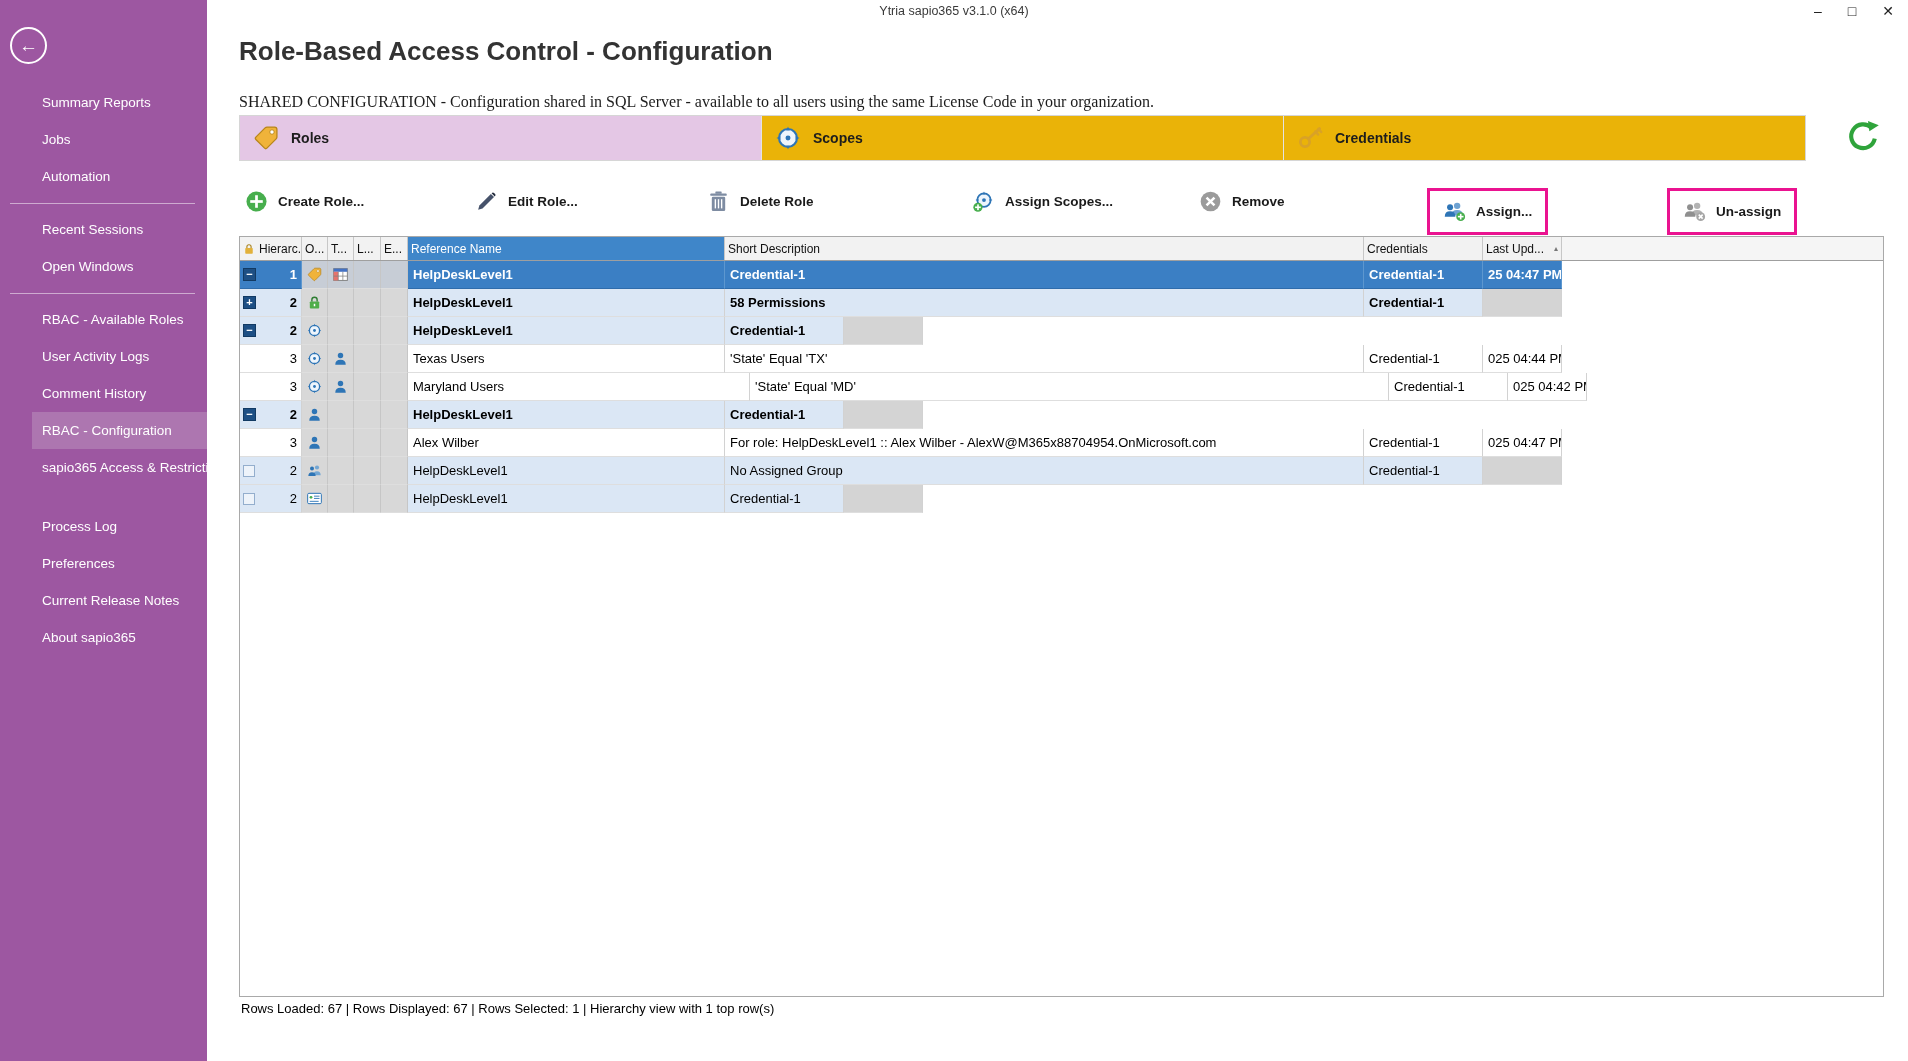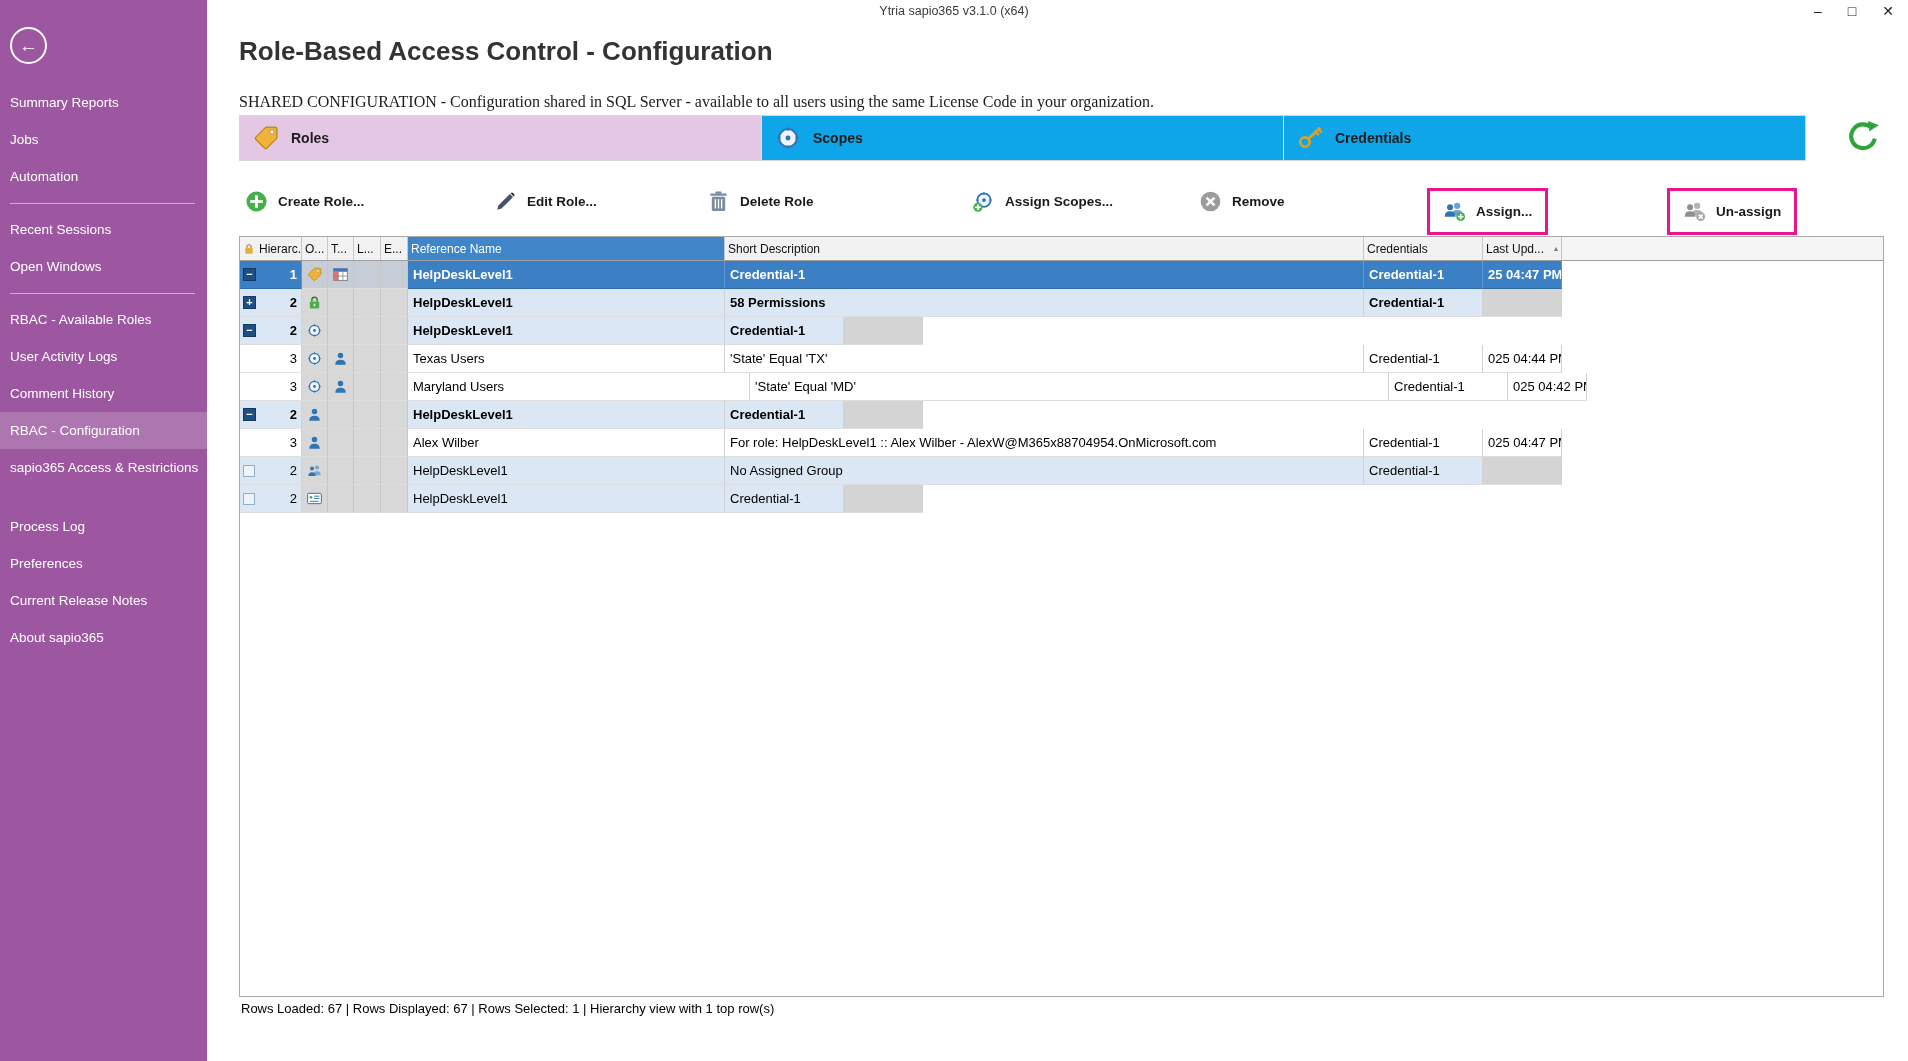--- a/index.html
+++ b/index.html
@@ -15,30 +15,30 @@
   .win-controls { position:absolute; right:14px; top:0; display:flex; gap:26px;
                   font-size:14px; color:#222; line-height:22px; }
   .win-controls span { cursor:pointer; }
   
   .sidebar { position:absolute; left:0; top:0; width:207px; height:1061px; background:#9d57a1; z-index:5; }
   .back-btn { position:absolute; left:10px; top:27px; width:37px; height:37px; border:2px solid #fff;
               border-radius:50%; color:#fff; display:flex; align-items:center; justify-content:center;
               font-size:19px; cursor:pointer; }
   #side-list { position:absolute; top:84px; left:0; right:0; }
   .side-item { height:37px; line-height:37px; padding-left:10px; color:#fff; font-size:13.5px;
-               white-space:nowrap; overflow:hidden; cursor:pointer; }
+               white-space:nowrap; overflow:hidden; cursor:pointer;margin-left:32px; }
   .side-item.selected { background:#ad76b0; }
   .side-divider { height:1px; background:rgba(255,255,255,0.5); margin:8px 12px 7px 10px; }
   .side-gap { height:22px; }
   
   .page-title { position:absolute; left:239px; top:36px; margin:0; font-size:26px; font-weight:700; color:#333; }
   .subtitle { position:absolute; left:239px; top:93px; font-size:16px; color:#1c1c1c;font-family:Liberation Serif, serif; }
   
   .tabs { position:absolute; left:239px; top:115px; width:1567px; height:46px; display:flex;
-          border:1px solid #d6d6d6; background:#0ea5e9; }
+          border:1px solid #d6d6d6; background:#eab308; }
   .tab { flex:1; display:flex; align-items:center; padding-left:13px; gap:12px;
          font-size:14px; font-weight:bold; color:#1d1d1d; border-right:1px solid #e3e3e3; cursor:pointer; }
   .tab:last-child { border-right:none; }
   .tab.selected { background:#e4c7e5; }
   .refresh { position:absolute; left:1845px; top:119px; width:36px; height:36px; cursor:pointer; }
   
   .btn { position:absolute; top:183px; height:36px; display:flex; align-items:center; gap:10px;
          font-size:13.5px; font-weight:bold; color:#1a1a1a; cursor:pointer; white-space:nowrap; }
   .btn.highlight { top:188px; height:47px; border:3px solid #ea1390; padding:0 13px; }
   
@@ -160,21 +160,21 @@
     <div class="btn" style="left: 245px;">
       <span class="ic" style="width: 23px; height: 23px;">
         <svg viewBox="0 0 22 22">
           <circle cx="11" cy="11" r="9.6" fill="#47ae4d"></circle>
           <rect x="9.7" y="5" width="2.6" height="12" fill="#ffffff"></rect>
           <rect x="5" y="9.7" width="12" height="2.6" fill="#ffffff"></rect>
         </svg>
       </span>
       <span>Create Role...</span>
     </div>
-    <div class="btn" style="left: 494px;">
+    <div class="btn" style="left: 475px;">
       <span class="ic" style="width: 23px; height: 23px;">
         <svg viewBox="0 0 22 22">
           <path d="M3 19 L4.2 14.8 L15.2 3.8 L18.2 6.8 L7.2 17.8 Z" fill="#46526a"></path>
           <path d="M16.2 2.8 Q17.2 1.8 18.2 2.8 L19.2 3.8 Q20.2 4.8 19.2 5.8 L18.9 6.1 L15.9 3.1 Z" fill="#232c3d"></path>
         </svg>
       </span>
       <span>Edit Role...</span>
     </div>
     <div class="btn" style="left: 707px;">
       <span class="ic" style="width: 23px; height: 23px;">

